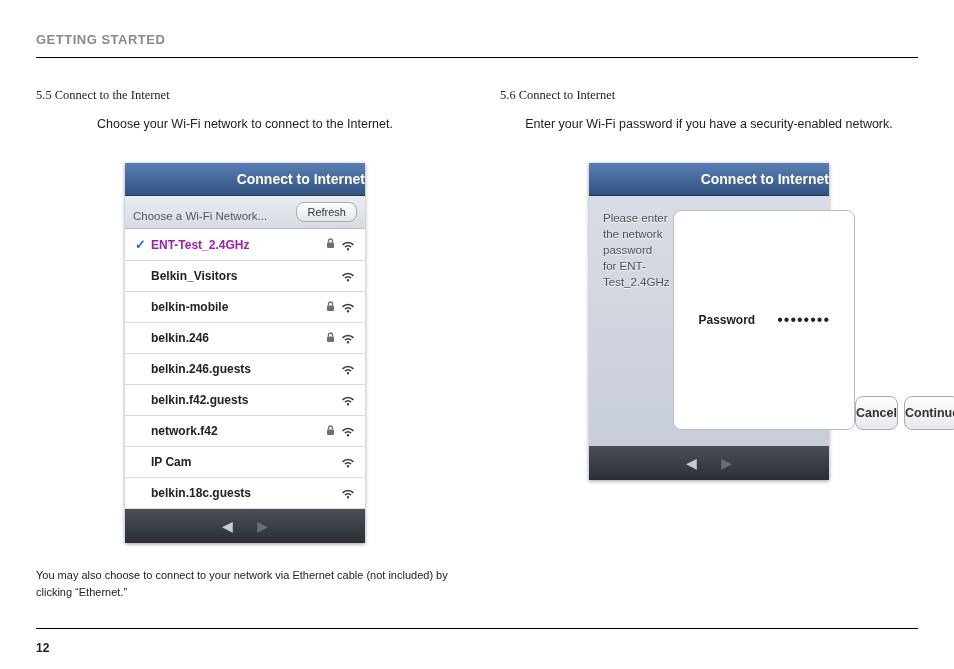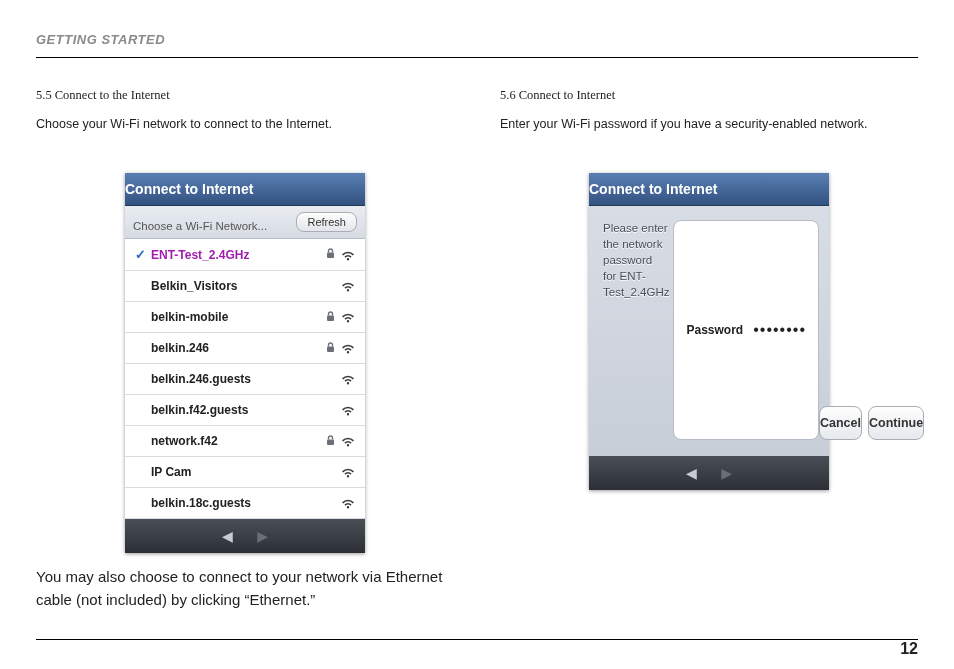--- a/index.html
+++ b/index.html
@@ -1,30 +1,30 @@
 <!DOCTYPE html>
 <html><head>
 <meta charset="utf-8">
 <style>
   * { box-sizing: border-box; margin: 0; padding: 0; }
   html, body { width: 954px; height: 669px; background: #fff; font-family: "Helvetica Neue", Arial, sans-serif; color: #222; }
   .page { padding: 32px 36px 20px 36px; }
-  .section-title { color: #8a8a8a; font-weight: 700; font-size: 13px; letter-spacing: 0.5px; text-transform: uppercase; font-style: italic; }
+  .section-title { color: #8a8a8a; font-weight: 700; font-size: 13px; letter-spacing: 0.5px; text-transform: uppercase; }
   .hr-top { border: none; border-top: 1px solid #000; margin: 10px 0 30px 0; }
   .cols { display: flex; gap: 46px; }
   .col { flex: 1; }
   .step-title { font-size: 12.5px; font-weight: 400; margin-bottom: 14px; font-family: Liberation Serif, serif; }
-  .step-desc { font-size: 12.5px; margin-bottom: 42px; }
-  .footnote { font-size: 15px; margin-top: 13px; line-height: 1.5; }
+  .step-desc { font-size: 12.5px; margin-bottom: 32px; text-align: center; }
+  .footnote { font-size: 11px; margin-top: 24px; line-height: 1.5; }
 
   
   .phone { width: 240px; margin: 0 auto; box-shadow: 0 1px 4px rgba(0,0,0,0.4); }
   .phone-header {
     background: linear-gradient(#5a7fb5, #32527f);
-    color: #fff; text-align: left; font-weight: 700;
+    color: #fff; text-align: right; font-weight: 700;
     font-size: 14px; padding: 8px 0;
     border-bottom: 1px solid #1e3a5b;
   }
   .phone-subheader {
     background: linear-gradient(#e9edf2, #d6dbe3);
     display: flex; justify-content: space-between; align-items: flex-end;
     padding: 6px 8px; font-size: 11.5px; color: #555;
     border-bottom: 1px solid #b7bdc6;
   }
   .refresh-btn {
@@ -52,34 +52,34 @@
 
   
   .phone-body2 {
     background: linear-gradient(#d8dde5, #c8ced8);
     padding: 14px 10px 16px 10px; min-height: 250px;
     display: flex; flex-direction: row;
   }
   .pw-prompt { font-size: 11.5px; color: #4a4e55; text-shadow: 0 1px 0 #fff; line-height: 1.4; margin-bottom: 14px; padding: 0 4px; }
   .pw-field {
     background: #fff; border: 1px solid #b7bdc6; border-radius: 8px;
-    padding: 10px 12px; display: flex; align-items: center; gap: 10px;
+    padding: 10px 24px; display: flex; align-items: center; gap: 22px;
   }
   .pw-label { font-weight: 700; font-size: 12px; }
   .pw-dots { font-size: 16px; letter-spacing: 1px; color: #222; }
   .btn-row { display: flex; gap: 6px; margin-top: auto; }
   .btn-row button {
     flex: 1; background: linear-gradient(#fdfdfd, #e6e9ed);
     border: 1px solid #a9adb4; border-radius: 8px;
     padding: 9px 0; font-size: 12.5px; font-weight: 700; color: #333;
     cursor: pointer;
   }
 
   .hr-bottom { border: none; border-top: 1px solid #000; margin-top: 28px; }
-  .pagenum { text-align: right; font-weight: 700; font-size: 16px; margin-top: 0; }
+  .pagenum { text-align: left; font-weight: 700; font-size: 12px; margin-top: 12px; }
 </style>
 </head>
 <body>
 
 <div class="page">
   <div class="section-title">GETTING STARTED</div>
   <hr class="hr-top">
 
   <div class="cols">
 

